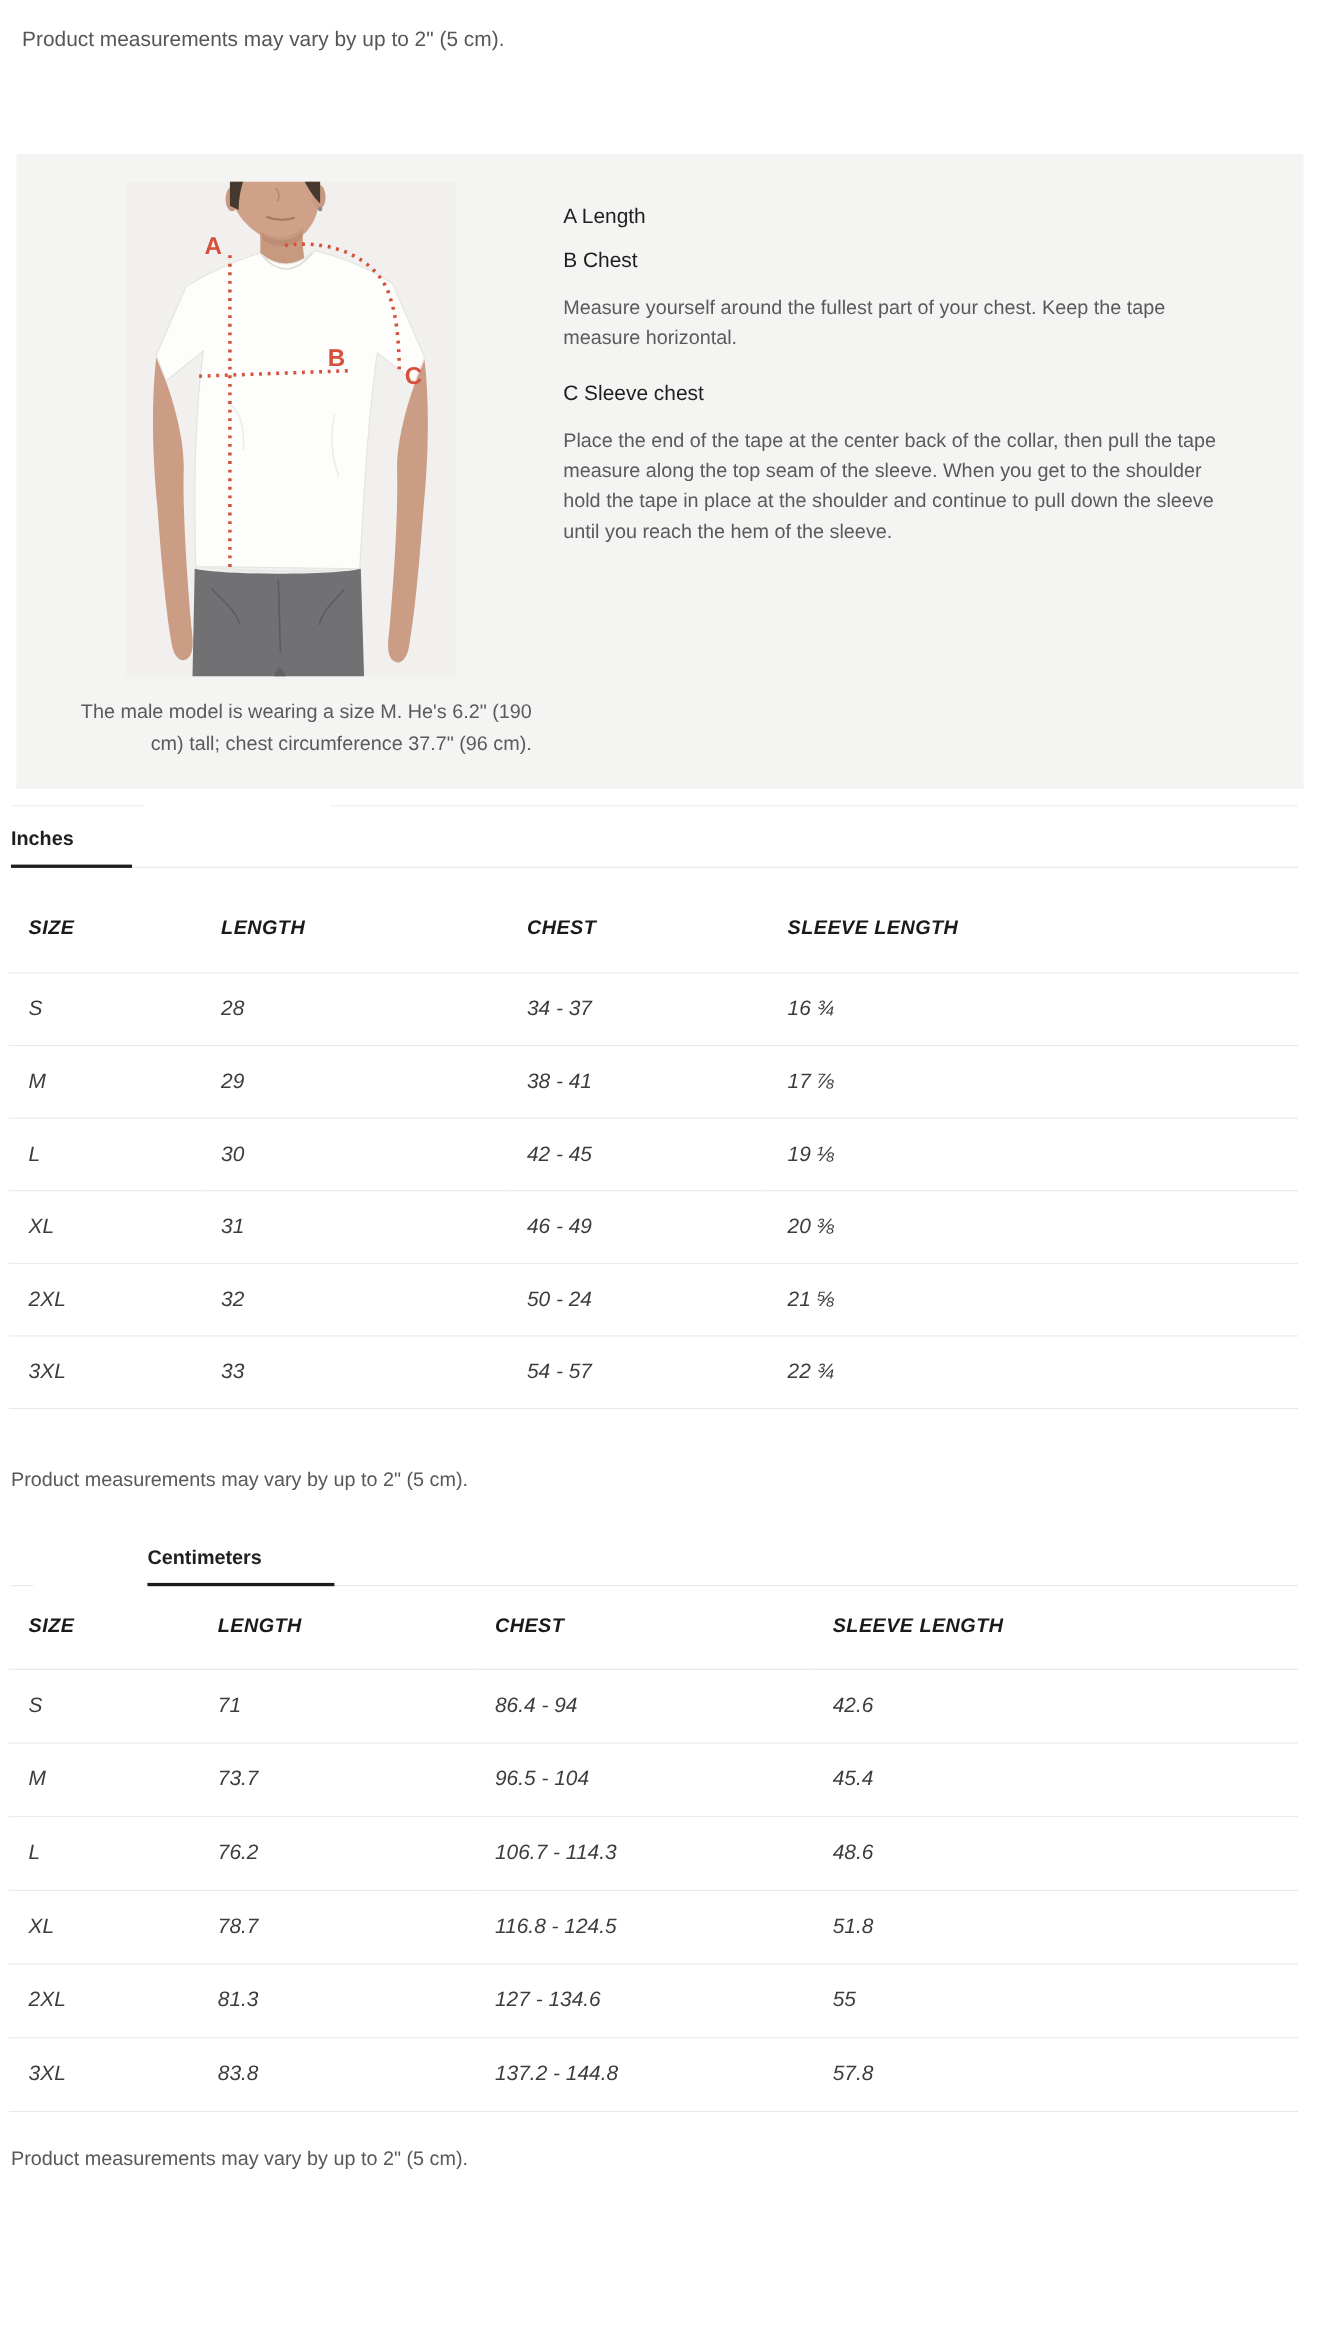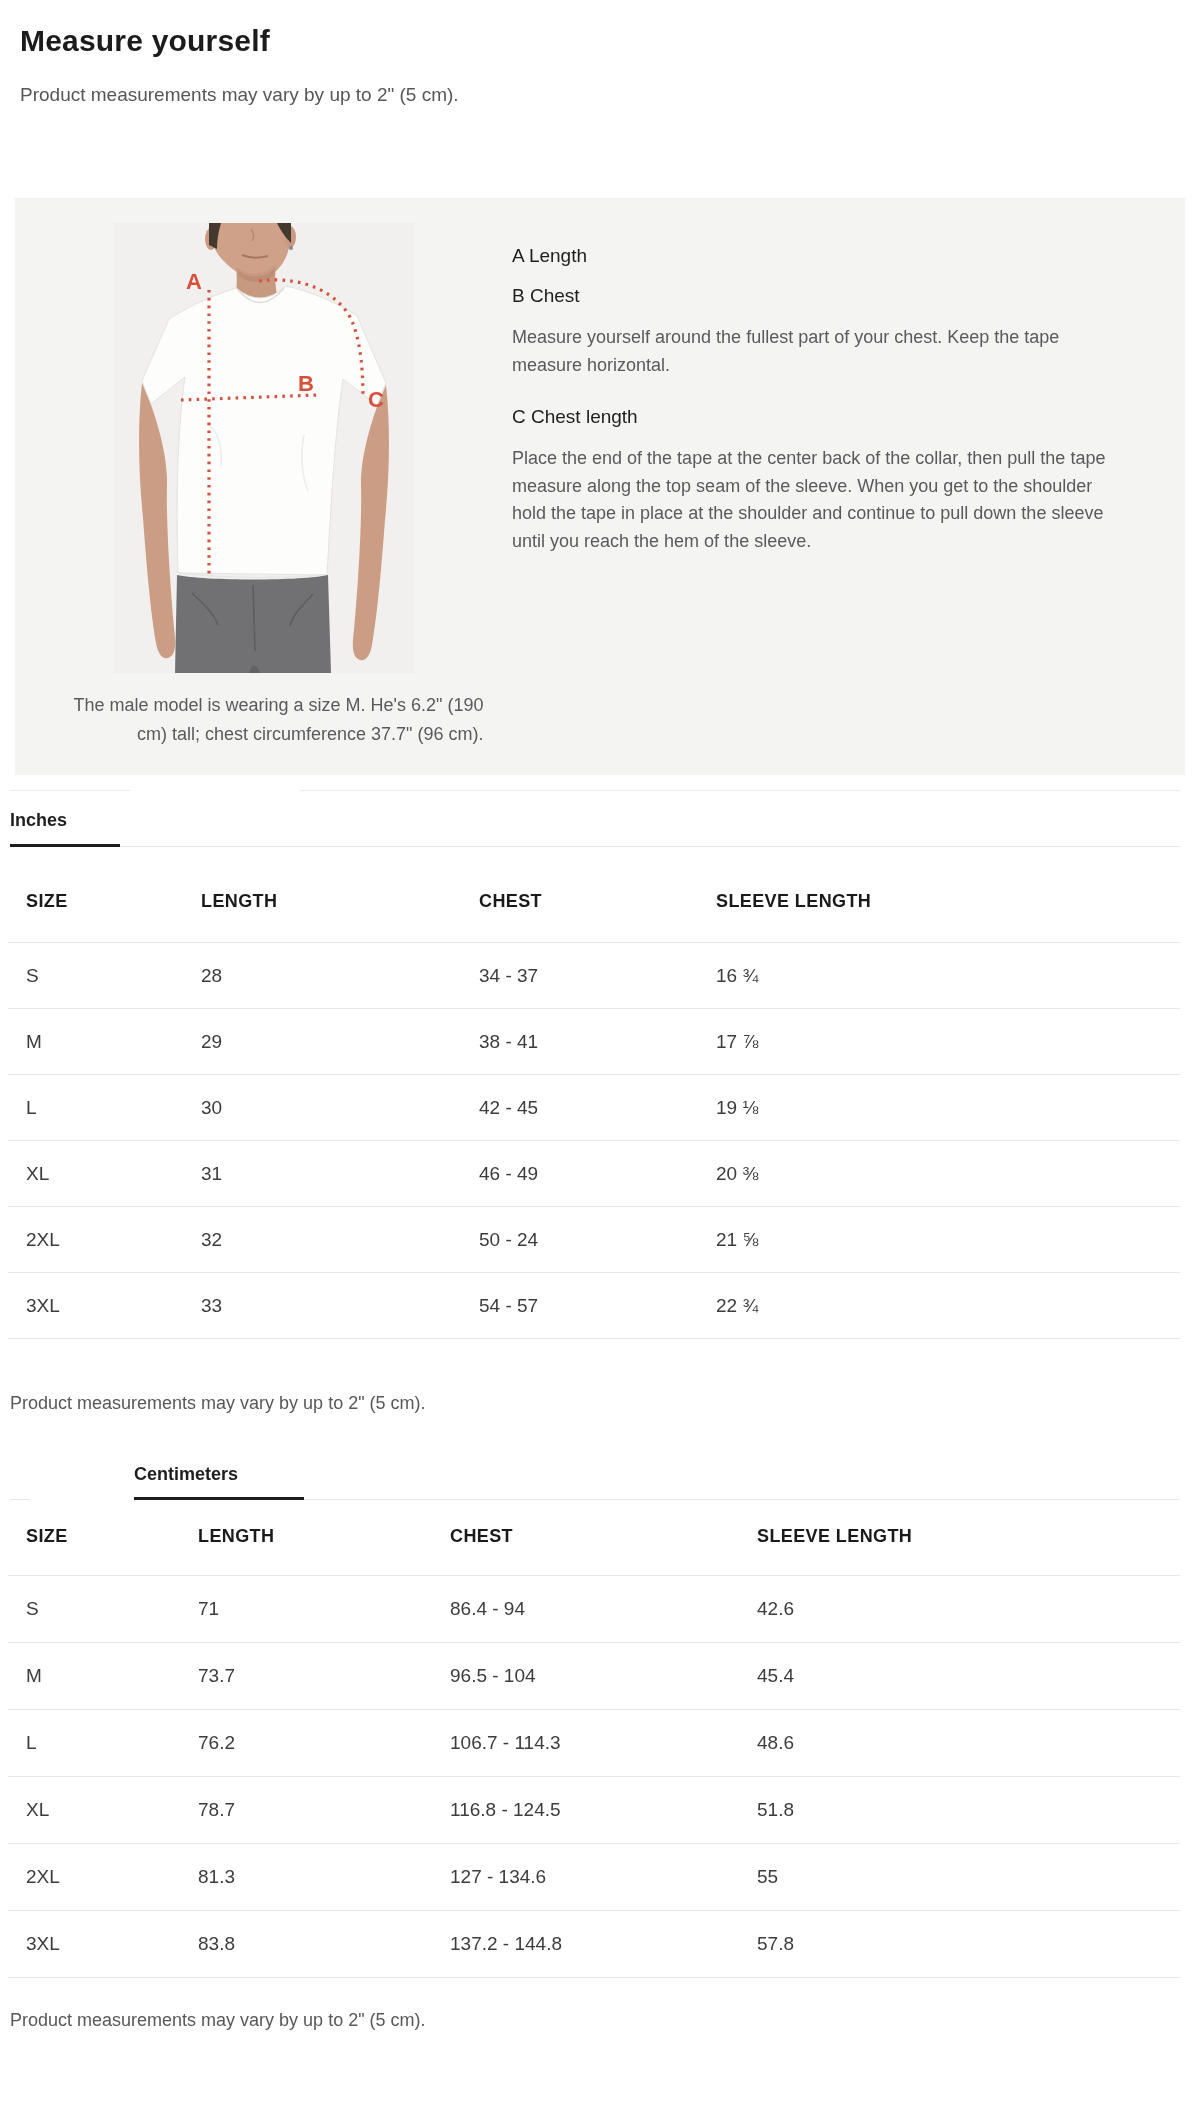--- a/index.html
+++ b/index.html
@@ -61,21 +61,21 @@
 
   .tabstrip.ts2 { height: 48px; margin-top: 36px; }
   .ts2 .tab { left: 124px; width: 170px; bottom: 15px; }
   .ts2 .baseline.dash { left: 0; width: 20px; }
   .ts2 .baseline.main { left: 294px; right: 0; }
   .ts2 .underline { left: 124px; width: 170px; }
 
   
   table.sizes {
     border-collapse: collapse; table-layout: fixed;
-    margin-left: 8px; width: 1172px;
+    margin-left: 8px; width: 1172px; font-style: italic;
   }
   table.sizes th {
     text-align: left; font-size: 18px; font-weight: 700; color: #1a1a1a;
     letter-spacing: 0.4px; padding-left: 18px; line-height: 25px;
   }
   table.t1 th { padding-top: 42px; padding-bottom: 28px; }
   table.t2 th { padding-top: 24px; padding-bottom: 26px; }
   table.sizes thead tr { border-bottom: 1px solid #e8e8e6; }
   table.sizes tbody tr { border-bottom: 1px solid #e8e8e6; }
   table.sizes td {
@@ -88,21 +88,20 @@
     font-size: 18px; line-height: 25px; color: #58585a; margin-left: 10px;
   }
   p.footnote.f1 { margin-top: 52px; }
   p.footnote.f2 { margin-top: 30px; }
 </style>
 </head>
 <body>
 
 <div class="page">
 
-  <h1 class="title">Measure yourself</h1>
   <p class="intro second">Product measurements may vary by up to 2" (5 cm).</p>
 
   <section class="guide-panel">
     <div class="guide-left">
       <svg width="300" height="450" viewBox="0 0 300 450" xmlns="http://www.w3.org/2000/svg">
 
         <rect x="0" y="0" width="300" height="450" fill="#f1f0ee"></rect>
 
         <path d="M96,0 L177,0 L176,18 C175,32 168,45 156,53 C148,58 138,58 130,53 C113,44 99,30 97,14 Z" fill="#cfa188"></path>
         <path d="M128,32 Q140,37 154,33" stroke="#a87762" stroke-width="2" fill="none"></path>
@@ -135,21 +134,21 @@
         <text x="72" y="66" font-size="22" font-weight="bold" fill="#d6503c">A</text>
         <text x="184" y="168" font-size="22" font-weight="bold" fill="#d6503c">B</text>
         <text x="254" y="184" font-size="22" font-weight="bold" fill="#d6503c">C</text>
       </svg>
       <p class="model-caption">The male model is wearing a size M. He's 6.2" (190 cm) tall; chest circumference 37.7" (96 cm).</p>
     </div>
     <div class="guide-right">
       <h3>A Length</h3>
       <h3>B Chest</h3>
       <p>Measure yourself around the fullest part of your chest. Keep the tape measure horizontal.</p>
-      <h3>C Chest length</h3>
+      <h3>C Sleeve chest</h3>
       <p>Place the end of the tape at the center back of the collar, then pull the tape measure along the top seam of the sleeve. When you get to the shoulder hold the tape in place at the shoulder and continue to pull down the sleeve until you reach the hem of the sleeve.</p>
     </div>
   </section>
 
   <div class="tabstrip ts1">
     <div class="topline seg1"></div>
     <div class="topline seg2"></div>
     <div class="tab">Inches</div>
     <div class="baseline"></div>
     <div class="underline"></div>

